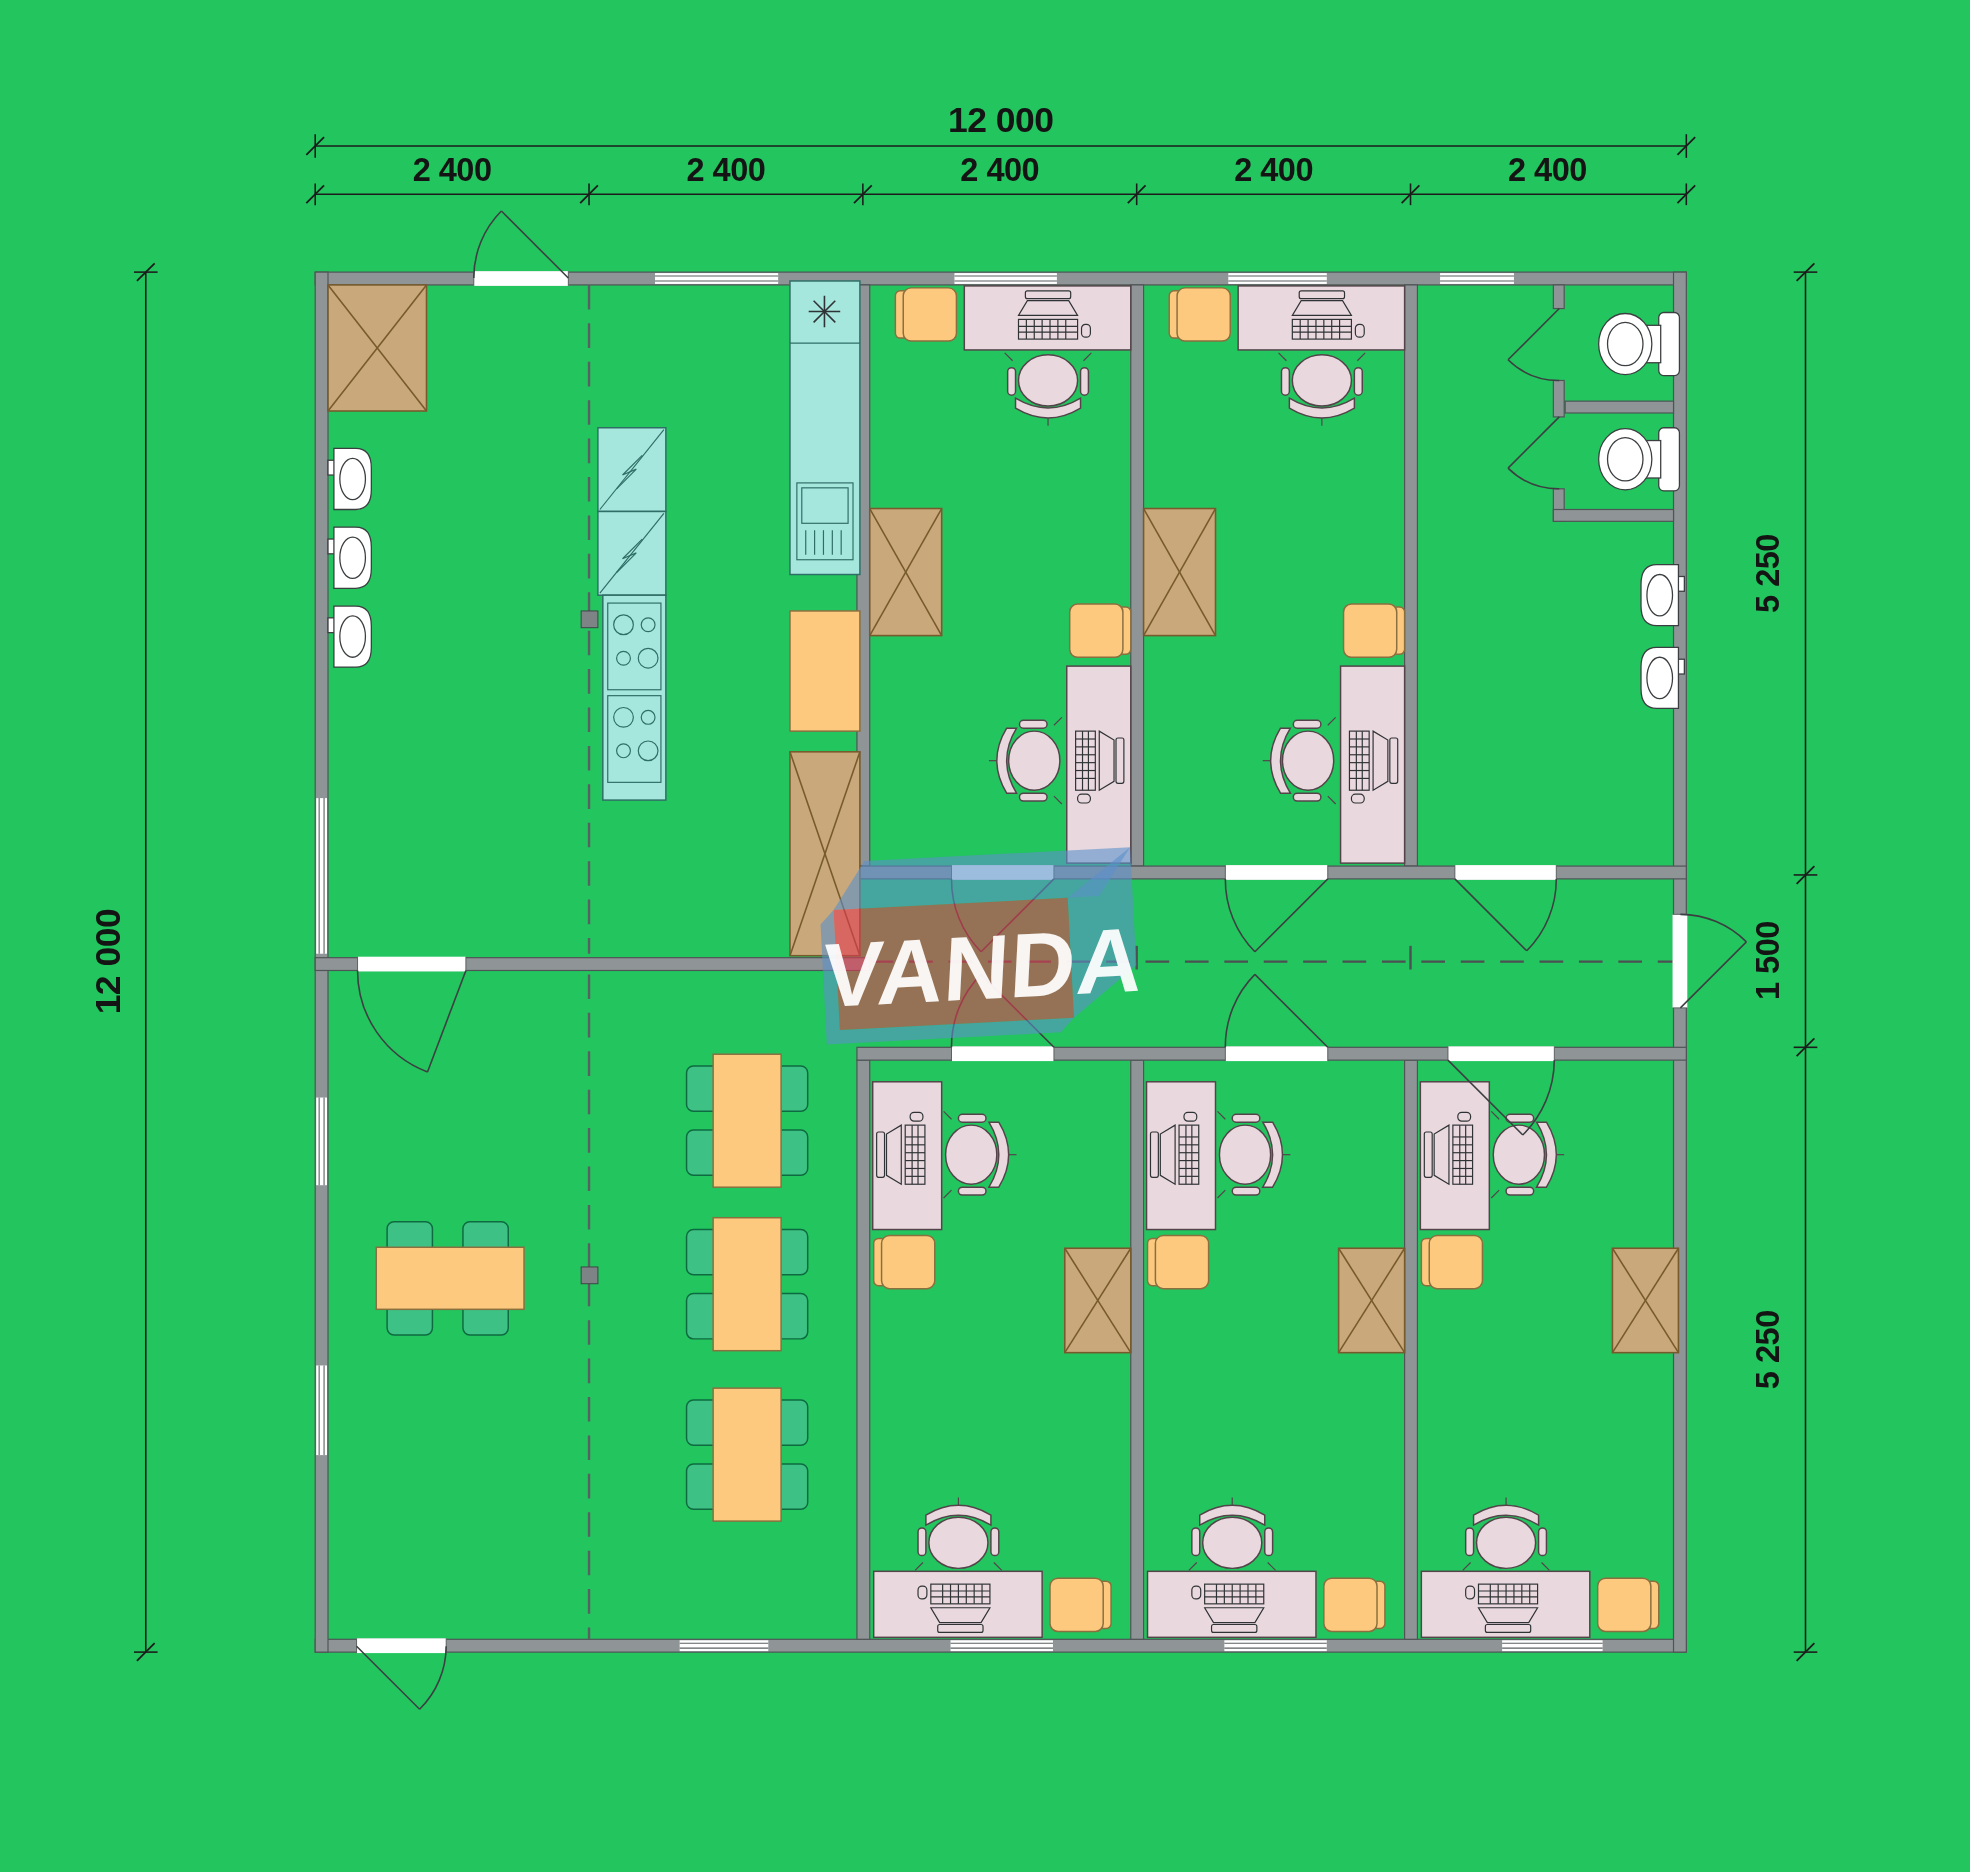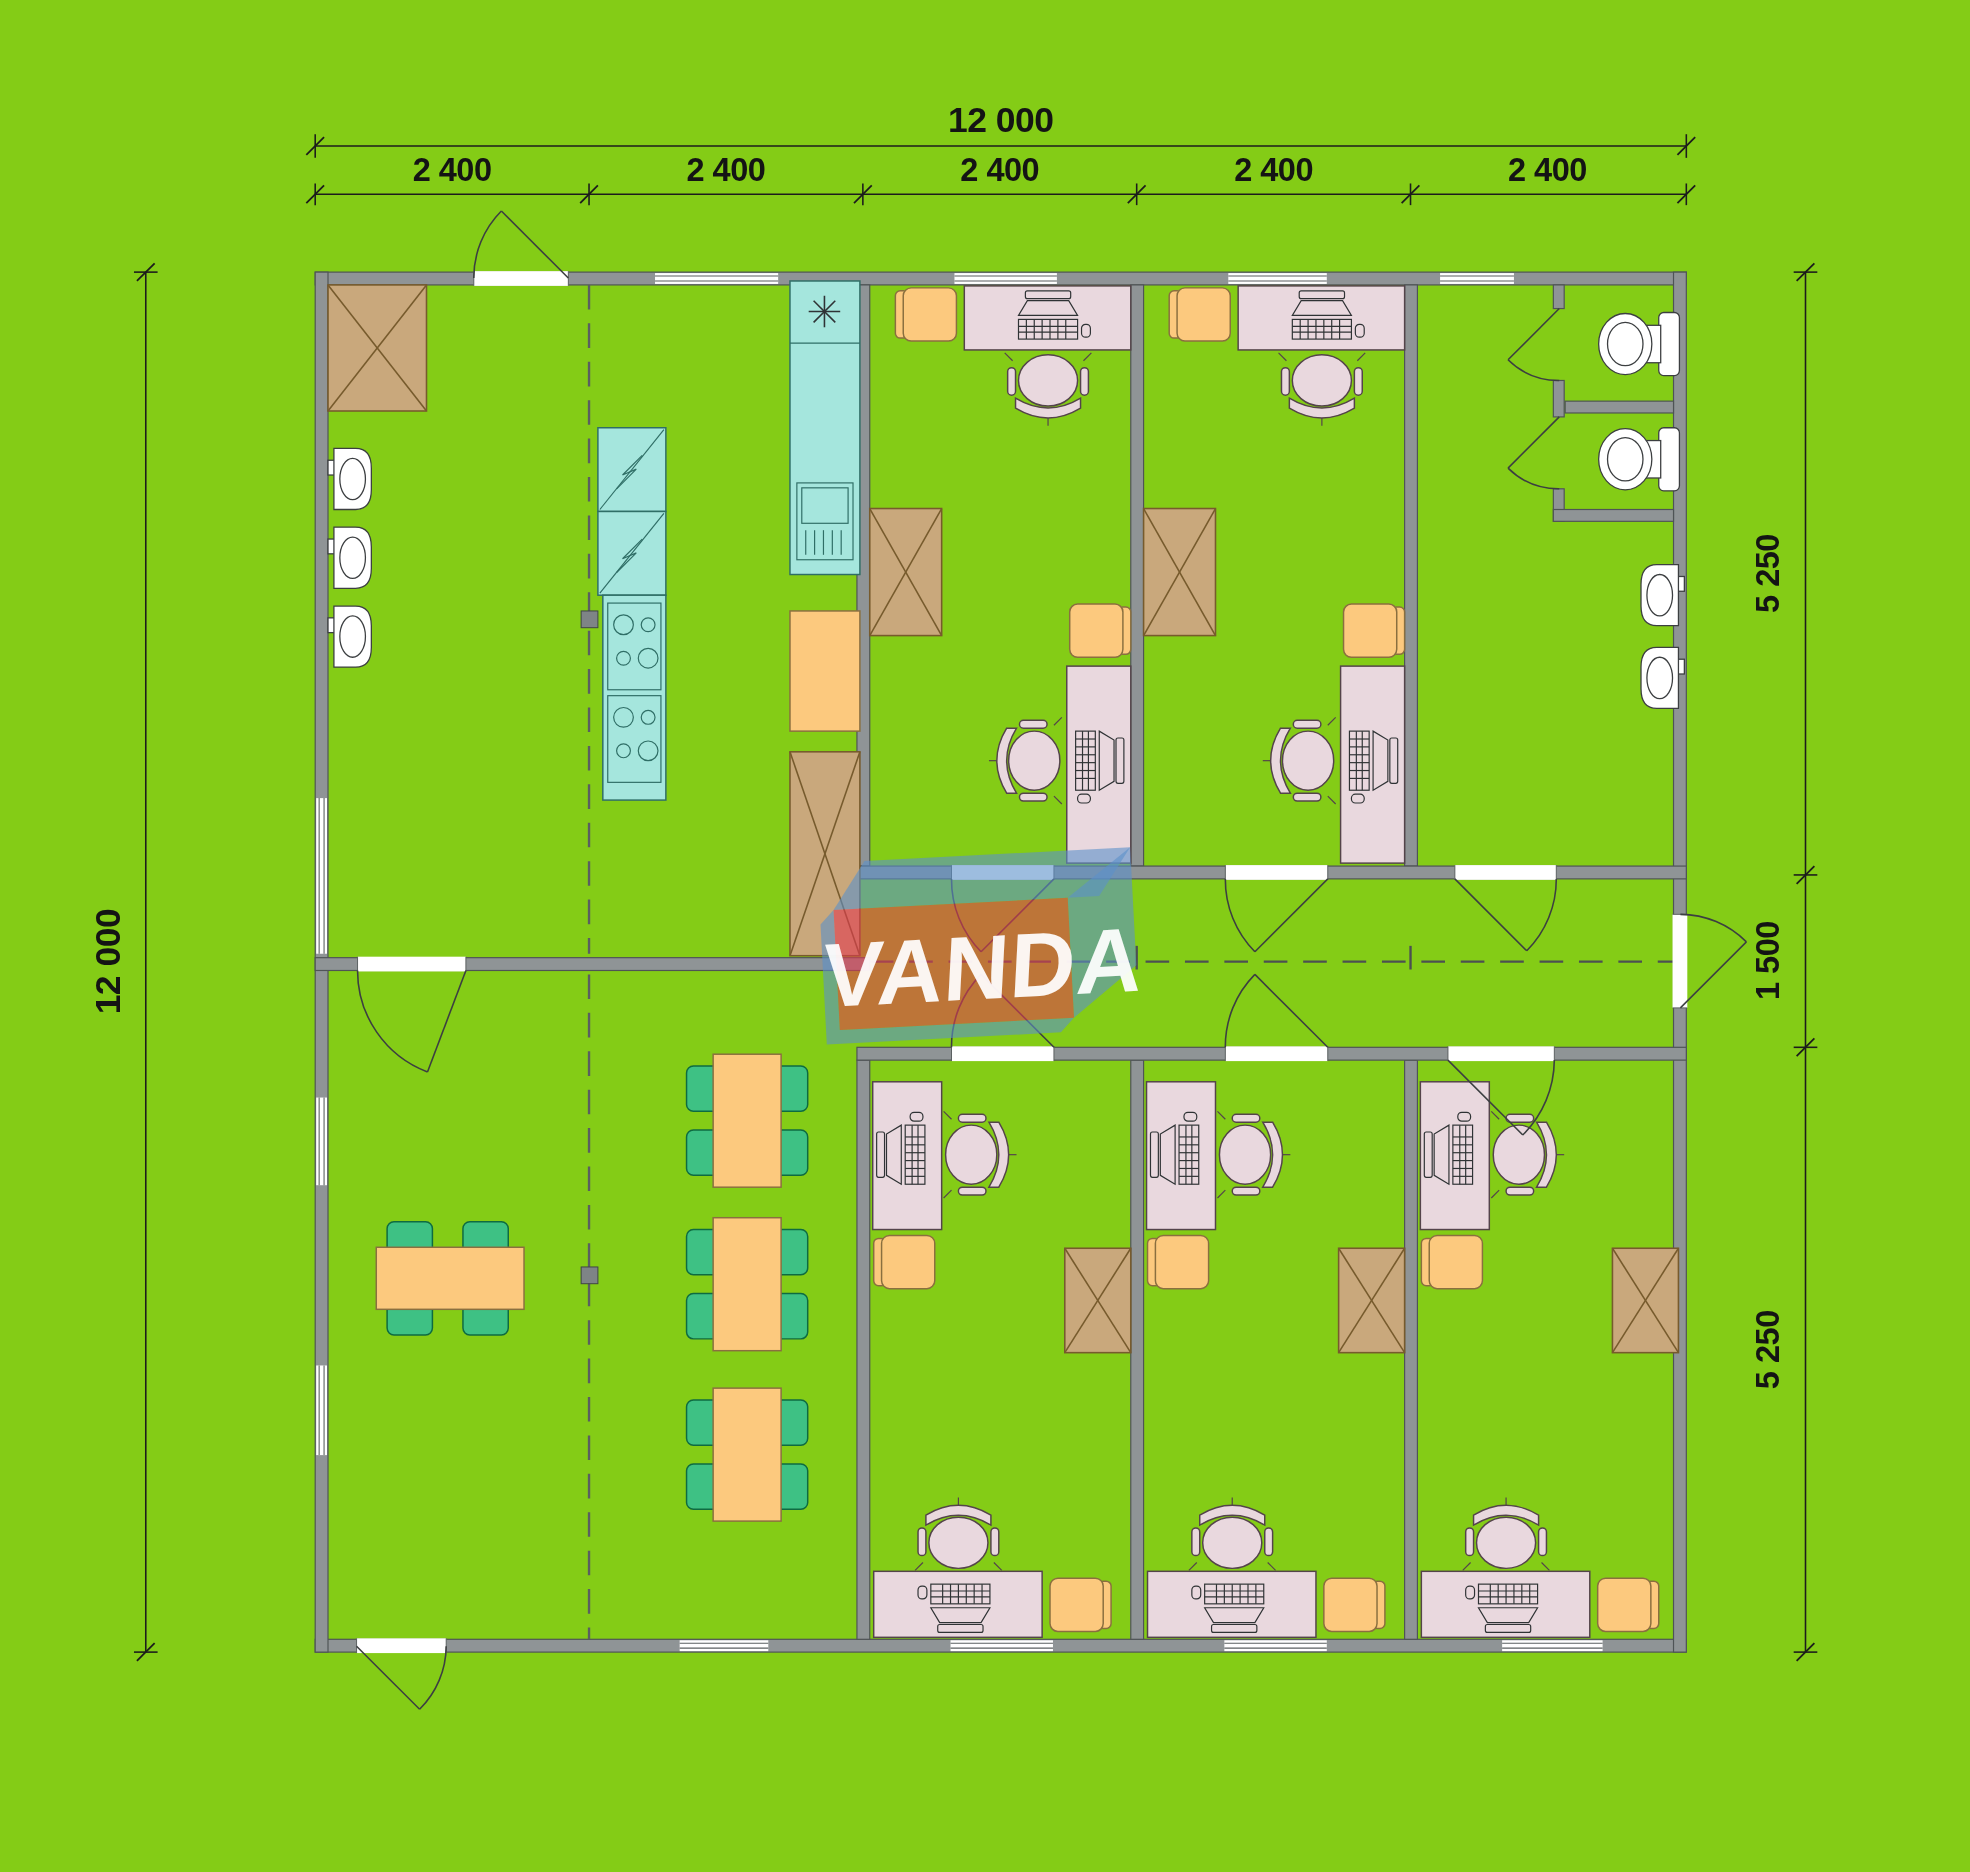--- a/index.html
+++ b/index.html
@@ -1,16 +1,16 @@
 <!DOCTYPE html>
 <html style="--wall: #8f9496; --wall_edge: #4f5456; --line: #1c1c1c; --dim_text: #141414; --teal: #a5e6dd; --teal_edge: #2f6e66; --brown: #c9a87c; --brown_edge: #775b2d; --orange: #fcc97e; --orange_edge: #8a6f3f; --pink: #e9d8de; --pink_edge: #54444a; --green: #3ec184; --green_edge: #0e6b41; --logo_red: #e23a50; --logo_blue: #5c91c9;"><head>
 <meta charset="utf-8">
 <style>
   html,body{margin:0;padding:0;background:#ffffff;}
-  #stage{position:relative;width:1970px;height:1873px;background:#84cc16;font-family:"Liberation Sans",sans-serif;}
+  #stage{position:relative;width:1970px;height:1873px;background:#22c55e;font-family:"Liberation Sans",sans-serif;}
   svg{position:absolute;left:0;top:0;}
   .dimtext{font-family:"Liberation Sans",sans-serif;font-weight:700;fill:var(--dim_text);letter-spacing:-.5px;}
   .dimline{stroke:var(--line);stroke-width:1.6;fill:none;}
   .tick{stroke:var(--line);stroke-width:1.8;}
   .wall{fill:var(--wall);stroke:var(--wall_edge);stroke-width:1.2;}
   .gap{fill:#ffffff;stroke:none;}
   .jamb{stroke:#5a5f61;stroke-width:1;}
   .win{stroke:#5a5f61;stroke-width:1.1;}
   .door{stroke:#3c3f41;stroke-width:1.6;fill:none;}
   .dash{stroke:#5a5f61;stroke-width:2.4;fill:none;stroke-dasharray:25 14;}

